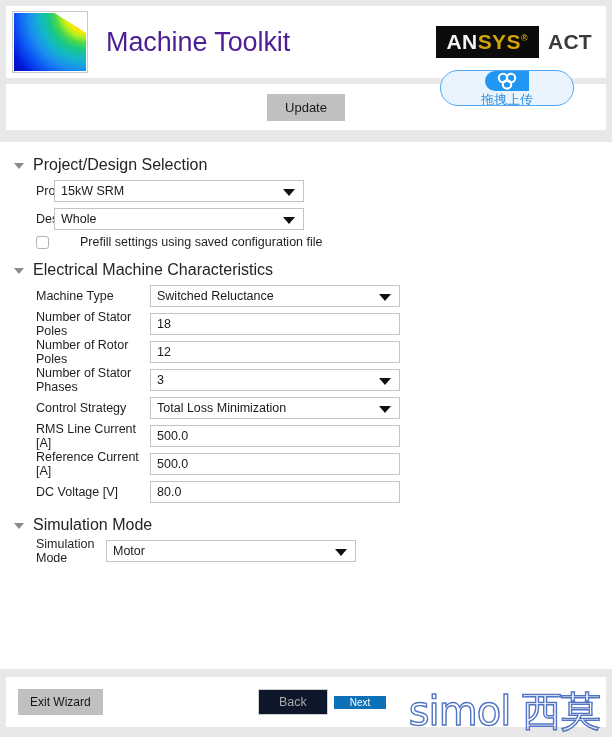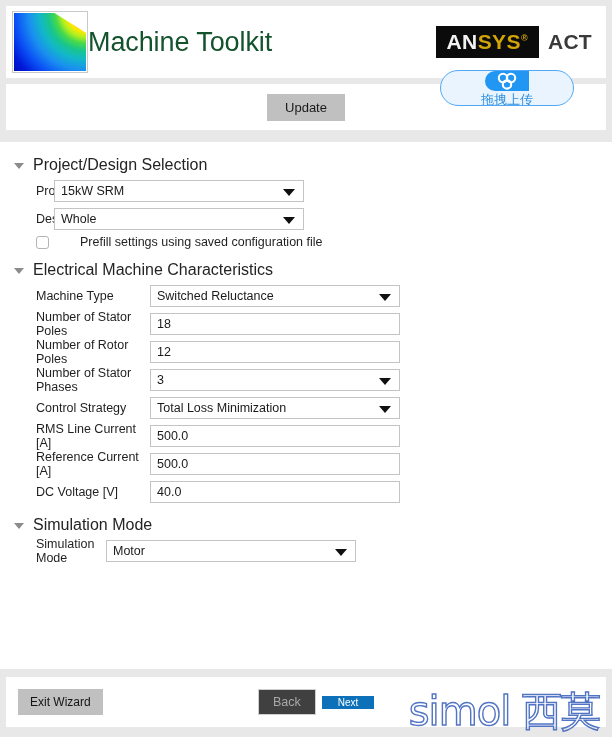--- a/index.html
+++ b/index.html
@@ -37,22 +37,23 @@
         #0b52f5 76%, #0018d8 90%, #0010b8 100%),
       #ffffff;
   }
   #logo-thumb .notch {
     position: absolute; right: 0; top: 0;
     width: 46%; height: 36%;
     background: #ffffff;
     clip-path: polygon(100% 0, 100% 100%, 0 0);
   }
   #app-title {
+    margin-left: 18px;
     font-size: 27px;
-    color: #14532d;
+    color: #4c1d95;
     letter-spacing: -0.1px;
   }
   #brand-block {
     margin-left: auto; margin-right: 14px;
     display: flex; align-items: center;
   }
   #ansys-logo {
     background: #0b0b0b;
     padding: 5px 11px 6px 11px;
     font-size: 21px; font-weight: bold;
@@ -210,25 +211,25 @@
     font-size: 12px; color: #141414;
     padding: 6px 12px;
     font-family: "Liberation Sans", sans-serif;
     cursor: pointer;
   }
   #nav-buttons {
     position: absolute; left: 252px;
     display: flex; gap: 6px; align-items: center;
   }
   #back-button {
-    background: #404040;
+    background: #0f172a;
     border: 1px solid #cfcfcf;
     color: #a8a8a8;
     font-size: 12.5px;
-    padding: 5px 14px;
+    padding: 5px 20px;
     font-family: "Liberation Sans", sans-serif;
     cursor: default;
   }
   #next-button {
     background: #0d71b9;
     border: 1px solid #0d71b9;
     color: #ffffff;
     font-size: 10px;
     padding: 0 15px;
     font-family: "Liberation Sans", sans-serif;
@@ -359,21 +360,21 @@
     <div class="row">
       <div class="row-label">Reference Current [A]</div>
       <div class="field">
         <span>500.0</span>
       </div>
     </div>
 
     <div class="row">
       <div class="row-label">DC Voltage [V]</div>
       <div class="field">
-        <span>40.0</span>
+        <span>80.0</span>
       </div>
     </div>
   </div>
 
   <div class="section g3" style="margin-top:12px;">
     <div class="section-header">
       <div class="tri"></div>
       <div class="section-title">Simulation Mode</div>
     </div>
     <div class="row">

